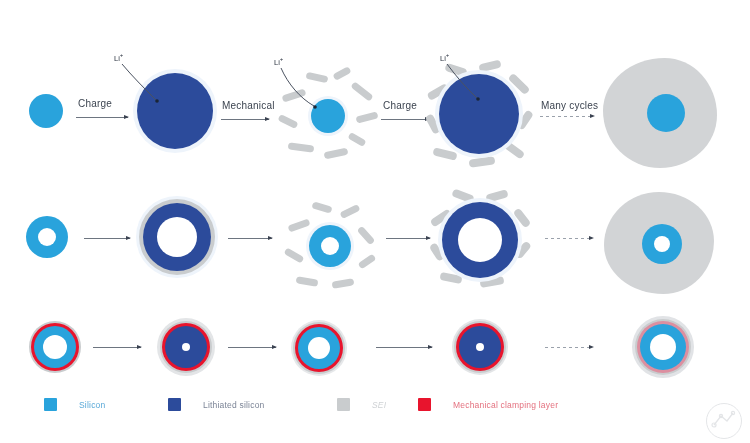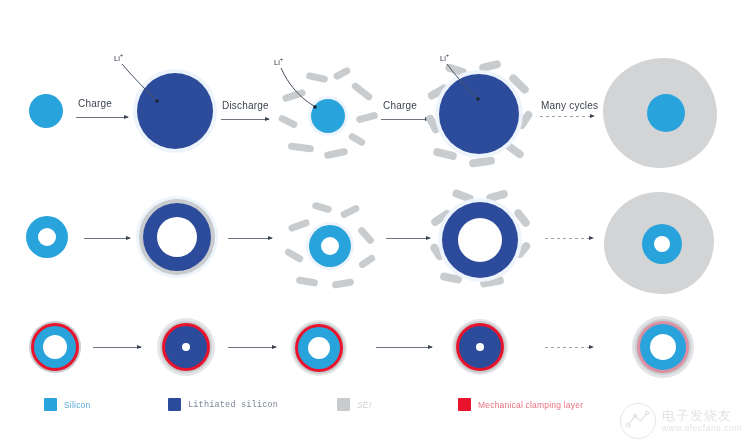--- a/index.html
+++ b/index.html
@@ -58,21 +58,21 @@
   .blob{position:absolute;background:#d2d4d6;}
 
   
   .shard{position:absolute;background:#c9ccce;border-radius:4px;}
 
   
   .pointer{position:absolute;overflow:visible;}
 
   
   #legend{position:absolute;left:0;top:392px;width:750px;height:28px;}
-  .legend-item{position:absolute;display:flex;align-items:center;gap:7px;}
+  .legend-item{position:absolute;display:flex;align-items:center;gap:22px;}
   .legend-swatch{width:13px;height:13px;border-radius:1px;display:block;}
   .legend-text{font-size:8.5px;white-space:nowrap;letter-spacing:.2px;}
 
   
   #watermark{
     position:absolute;right:8px;bottom:4px;
     display:flex;align-items:center;gap:6px;
     opacity:.5;
   }
   #watermark .wm-mark{
@@ -99,21 +99,21 @@
   <div class="stage" style="left:133px;top:69px;width:84px;height:84px;">
     <div class="halo" style="left:0;top:0;width:84px;height:84px;"></div>
     <div class="disc" style="left:4px;top:4px;width:76px;height:76px;background:#2c4b9b;"></div>
   </div>
   <div class="li-label" style="left:114px;top:52px;"><span>Li</span><sup>+</sup></div>
   <svg class="pointer" style="left:118px;top:62px;width:48px;height:46px;">
     <path d="M4 2 C14 14, 26 26, 38 38" stroke="#4a5260" stroke-width="1" fill="none"></path>
     <circle cx="39" cy="39" r="1.8" fill="#1b2536"></circle>
   </svg>
 
-  <div class="proc-label" style="left:222px;top:100px;">Discharge</div>
+  <div class="proc-label" style="left:222px;top:100px;">Mechanical</div>
   <div class="arrow" style="left:221px;top:119px;width:48px;"></div>
 
   <div class="stage" style="left:276px;top:62px;width:104px;height:104px;">
     <div class="shard" style="left:6px;top:30px;width:24px;height:7px;transform:rotate(-18deg);"></div>
     <div class="shard" style="left:30px;top:12px;width:22px;height:7px;transform:rotate(12deg);"></div>
     <div class="shard" style="left:57px;top:8px;width:18px;height:7px;transform:rotate(-28deg);"></div>
     <div class="shard" style="left:74px;top:26px;width:24px;height:7px;transform:rotate(38deg);"></div>
     <div class="shard" style="left:2px;top:56px;width:20px;height:7px;transform:rotate(26deg);"></div>
     <div class="shard" style="left:80px;top:52px;width:22px;height:7px;transform:rotate(-14deg);"></div>
     <div class="shard" style="left:12px;top:82px;width:26px;height:7px;transform:rotate(8deg);"></div>
@@ -255,45 +255,41 @@
     <div class="disc" style="left:18px;top:18px;width:26px;height:26px;background:#ffffff;"></div>
   </div>
 
   <div id="legend">
 
     <div class="legend-item" style="left:44px;top:6px;">
       <span class="legend-swatch" style="background:#29a3dc;"></span>
       <span class="legend-text" style="color:#5aa9d8;">Silicon</span>
     </div>
 
-    <div class="legend-item" style="left:168px;top:6px;font-family:Liberation Mono, monospace;">
+    <div class="legend-item" style="left:168px;top:6px;">
       <span class="legend-swatch" style="background:#2c4b9b;"></span>
       <span class="legend-text" style="color:#7b8496;">Lithiated silicon</span>
     </div>
 
     <div class="legend-item" style="left:337px;top:6px;">
       <span class="legend-swatch" style="background:#c9ccce;"></span>
       <span class="legend-text" style="color:#cfd2d5;font-style:italic;">SEI</span>
     </div>
 
-    <div class="legend-item" style="left:418px;top:6px;margin-left:40px;">
+    <div class="legend-item" style="left:418px;top:6px;">
       <span class="legend-swatch" style="background:#e8142d;"></span>
       <span class="legend-text" style="color:#e4717f;">Mechanical clamping layer</span>
     </div>
 
   </div>
 
   <div id="watermark">
     <span class="wm-mark">
       <svg width="32" height="32" viewBox="0 0 32 32" style="position:absolute;left:0;top:0;">
         <path d="M7 21 L14 12 L20 17 L26 9" stroke="#c9ccd1" stroke-width="1.3" fill="none"></path>
         <circle cx="7" cy="21" r="2" fill="none" stroke="#c9ccd1" stroke-width="1.2"></circle>
         <circle cx="14" cy="12" r="1.6" fill="none" stroke="#c9ccd1" stroke-width="1.2"></circle>
         <circle cx="26" cy="9" r="1.6" fill="none" stroke="#c9ccd1" stroke-width="1.2"></circle>
       </svg>
     </span>
-    <span class="wm-text">
-      <span class="wm-cn">电子发烧友</span>
-      <span class="wm-url">www.elecfans.com</span>
-    </span>
   </div>
 
 </div>
 
 </body></html>

